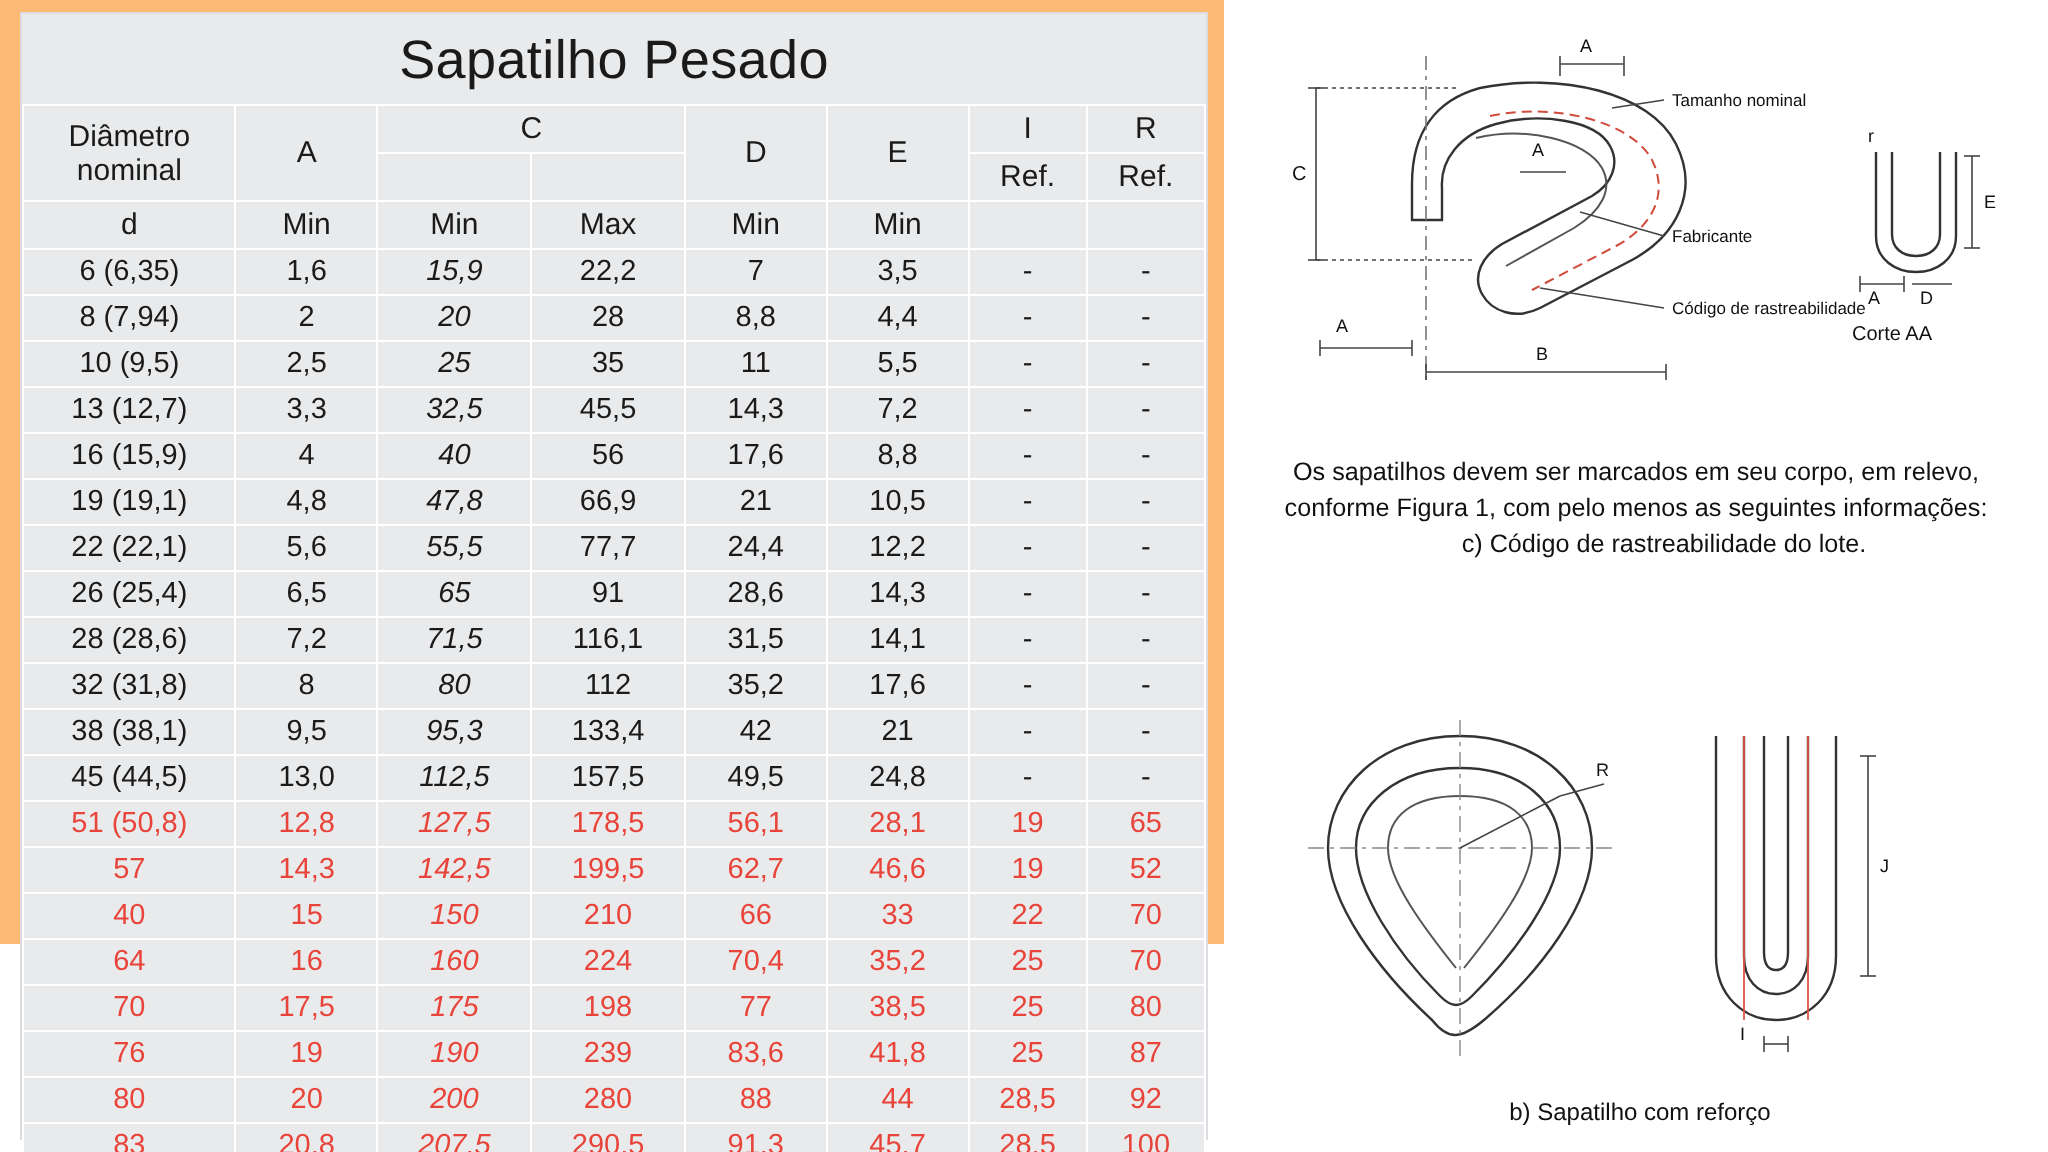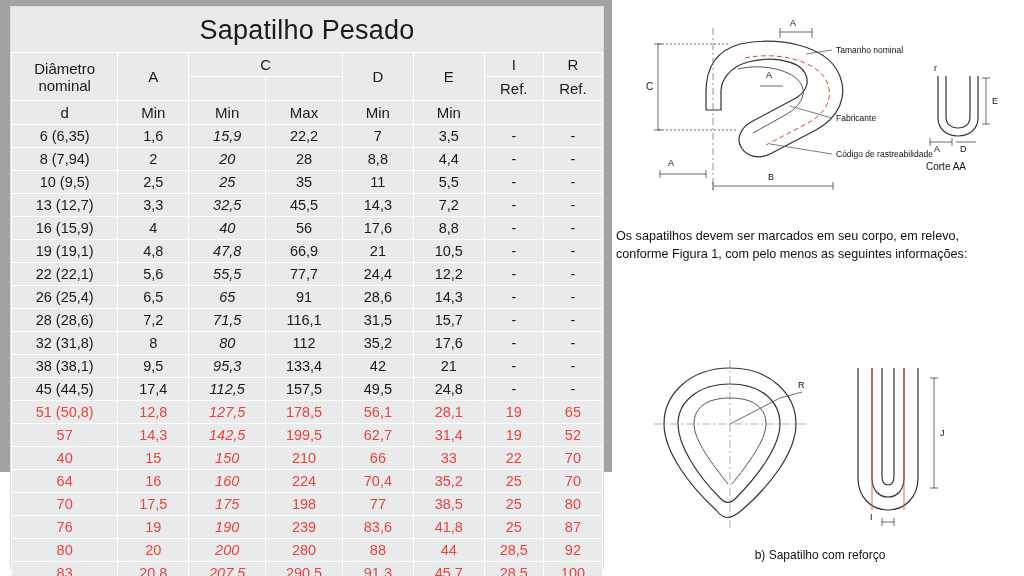--- a/index.html
+++ b/index.html
@@ -6,21 +6,21 @@
   html, body {
     margin: 0; padding: 0;
     width: 1024px; height: 576px;
     background: #ffffff;
     font-family: "Liberation Sans", sans-serif;
     overflow: hidden;
   }
   #page {
     position: relative;
     width: 1024px; height: 472px;
-    background: #a3a3a3;
+    background: #fdba74;
   }
 
   
   #table-panel {
     position: absolute;
     left: 10px; top: 6px;
     width: 594px; height: 564px;
     background: #e9eaec;
     border: 1px solid #dcdde0;
   }
@@ -77,20 +77,21 @@
   #fig1 { left: 8px; top: 14px; width: 400px; height: 190px; }
   #fig2 { left: 8px; top: 358px; width: 400px; height: 210px; }
 
   #note-block {
     position: absolute;
     left: 4px; top: 228px;
     width: 404px;
     font-size: 12.6px;
     color: #111111;
     line-height: 16.5px;
+    text-align: center;
   }
   #note-block .lead { margin: 0 0 1px 0; }
   #note-block ul { list-style: none; margin: 2px 0 0 0; padding: 0 0 0 28px; }
   #note-block li { margin: 0 0 1px 0; }
 
   .cap {
     text-align: center;
     font-size: 12px;
     color: #111;
   }
@@ -213,21 +214,21 @@
             <td class="col-e">14,3</td>
             <td class="col-i">-</td>
             <td class="col-r">-</td>
           </tr>
           <tr>
             <td class="col-d">28 (28,6)</td>
             <td class="col-a">7,2</td>
             <td class="col-cmin">71,5</td>
             <td class="col-cmax">116,1</td>
             <td class="col-dd">31,5</td>
-            <td class="col-e">15,7</td>
+            <td class="col-e">14,1</td>
             <td class="col-i">-</td>
             <td class="col-r">-</td>
           </tr>
           <tr>
             <td class="col-d">32 (31,8)</td>
             <td class="col-a">8</td>
             <td class="col-cmin">80</td>
             <td class="col-cmax">112</td>
             <td class="col-dd">35,2</td>
             <td class="col-e">17,6</td>
@@ -239,21 +240,21 @@
             <td class="col-a">9,5</td>
             <td class="col-cmin">95,3</td>
             <td class="col-cmax">133,4</td>
             <td class="col-dd">42</td>
             <td class="col-e">21</td>
             <td class="col-i">-</td>
             <td class="col-r">-</td>
           </tr>
           <tr>
             <td class="col-d">45 (44,5)</td>
-            <td class="col-a">17,4</td>
+            <td class="col-a">13,0</td>
             <td class="col-cmin">112,5</td>
             <td class="col-cmax">157,5</td>
             <td class="col-dd">49,5</td>
             <td class="col-e">24,8</td>
             <td class="col-i">-</td>
             <td class="col-r">-</td>
           </tr>
           <tr class="redrow">
             <td class="col-d">51 (50,8)</td>
             <td class="col-a">12,8</td>
@@ -263,21 +264,21 @@
             <td class="col-e">28,1</td>
             <td class="col-i">19</td>
             <td class="col-r">65</td>
           </tr>
           <tr class="redrow">
             <td class="col-d">57</td>
             <td class="col-a">14,3</td>
             <td class="col-cmin">142,5</td>
             <td class="col-cmax">199,5</td>
             <td class="col-dd">62,7</td>
-            <td class="col-e">31,4</td>
+            <td class="col-e">46,6</td>
             <td class="col-i">19</td>
             <td class="col-r">52</td>
           </tr>
           <tr class="redrow">
             <td class="col-d">40</td>
             <td class="col-a">15</td>
             <td class="col-cmin">150</td>
             <td class="col-cmax">210</td>
             <td class="col-dd">66</td>
             <td class="col-e">33</td>
@@ -418,20 +419,21 @@
         <text x="314" y="138" font-size="9" fill="#111">A</text>
         <text x="340" y="138" font-size="9" fill="#111">D</text>
         <text x="306" y="156" font-size="10" fill="#111">Corte AA</text>
       </svg>
     </div>
 
     <div id="note-block">
       <p class="lead">Os sapatilhos devem ser marcados em seu corpo, em relevo,</p>
       <p class="lead">conforme Figura 1, com pelo menos as seguintes informações:</p>
       <ul>
+        <li>c) Código de rastreabilidade do lote.</li>
       </ul>
     </div>
 
     <div class="fig" id="fig2">
       <svg width="400" height="190" viewBox="0 0 400 190">
         <g stroke="#333" fill="none" stroke-width="1.2">
 
           <path d="M110,10 C150,10 176,36 176,66 C176,94 150,128 122,152 
                    C110,162 104,162 96,152 C70,128 44,94 44,66 C44,36 70,10 110,10 Z"></path>
 

